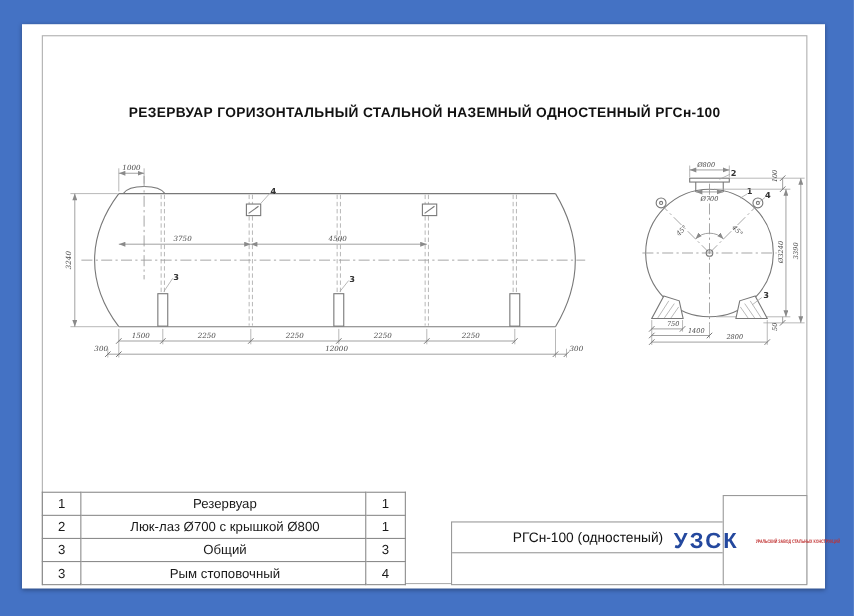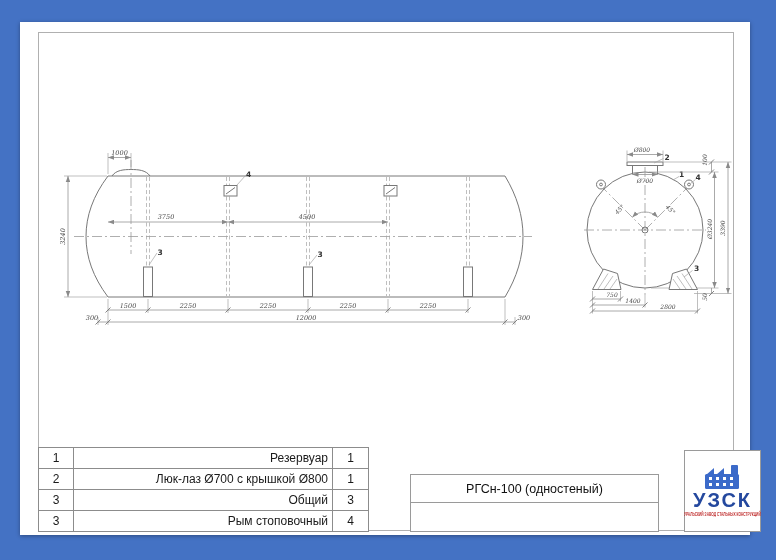--- a/index.html
+++ b/index.html
@@ -8,31 +8,31 @@
   .page{position:absolute;left:20px;top:22px;width:730px;height:513px;background:#ffffff;
         box-shadow:0 1px 4px rgba(0,0,0,.35);}
   .drawing-svg{position:absolute;left:0;top:0;width:730px;height:513px;}
   .doc-title{position:absolute;left:18px;top:73px;width:696px;text-align:center;
              font-weight:bold;font-size:12.5px;letter-spacing:.3px;color:#111;}
   
   .parts{position:absolute;left:18px;top:425px;border-collapse:collapse;table-layout:fixed;}
   .parts td{border:1px solid #8c8c8c;height:20px;font-size:12px;color:#1a1a1a;
             padding:0 4px;background:#fff;overflow:hidden;white-space:nowrap;}
   .parts .c-no{width:26px;text-align:center;}
-  .parts .c-name{width:247px;text-align:right;padding-left:7px;}
+  .parts .c-name{width:247px;text-align:center;padding-left:7px;}
   .parts .c-qty{width:27px;text-align:center;}
   
   .titleblock{position:absolute;left:390px;top:452px;width:247px;height:56px;
               border:1px solid #9a9a9a;background:#fff;}
   .tb-row1{height:27px;border-bottom:1px solid #9a9a9a;display:flex;align-items:center;
            justify-content:center;font-weight:normal;font-size:12.5px;color:#111;}
   .tb-row2{height:28px;display:flex;align-items:center;justify-content:center;
            font-size:11px;color:#222;}
-  .logobox{position:absolute;left:664px;top:428px;width:75px;height:80px;
-           border:1px solid #9a9a9a;background:#fff;display:flex;flex-direction:column;
+  .logobox{position:absolute;left:637px;top:428px;width:75px;height:80px;
+           border:1px solid #9a9a9a;background:#fff;display:flex;flex-direction:row;
            align-items:center;justify-content:center;text-align:right;}
   .logo-word{font-weight:bold;font-size:20px;letter-spacing:2px;line-height:20px;margin-top:1px;}
   .logo-caption{font-size:4.5px;font-weight:bold;white-space:nowrap;transform:scaleX(.72);
                 transform-origin:center;margin-top:2px;}
   
   .ol{stroke:#787878;stroke-width:1;fill:none;}
   .olr{stroke:#787878;stroke-width:1;fill:#ffffff;}
   .cl{stroke:#9a9a9a;stroke-width:.8;fill:none;stroke-dasharray:10 3 2 3;}
   .ring{stroke:#a3a3a3;stroke-width:.7;fill:none;stroke-dasharray:4 2.5;}
   .dim{stroke:#949494;stroke-width:.8;fill:none;}
@@ -250,20 +250,21 @@
           <line class="dim" x1="592.5" y1="311" x2="697.5" y2="311"></line>
           <line class="tick" x1="590" y1="313.5" x2="595" y2="308.5"></line>
           <line class="tick" x1="695" y1="313.5" x2="700" y2="308.5"></line>
         </g>
         <text class="dts" x="612" y="296.5">750</text>
         <text class="dts" x="633" y="302.5">1400</text>
         <text class="dts" x="668" y="308.5">2800</text>
       </g>
     </svg>
 
+    <div class="doc-title">РЕЗЕРВУАР ГОРИЗОНТАЛЬНЫЙ СТАЛЬНОЙ НАЗЕМНЫЙ ОДНОСТЕННЫЙ РГСн-100</div>
 
     <table class="parts">
       <tbody>
         <tr>
           <td class="c-no">1</td>
           <td class="c-name">Резервуар</td>
           <td class="c-qty">1</td>
         </tr>
         <tr>
           <td class="c-no">2</td>

